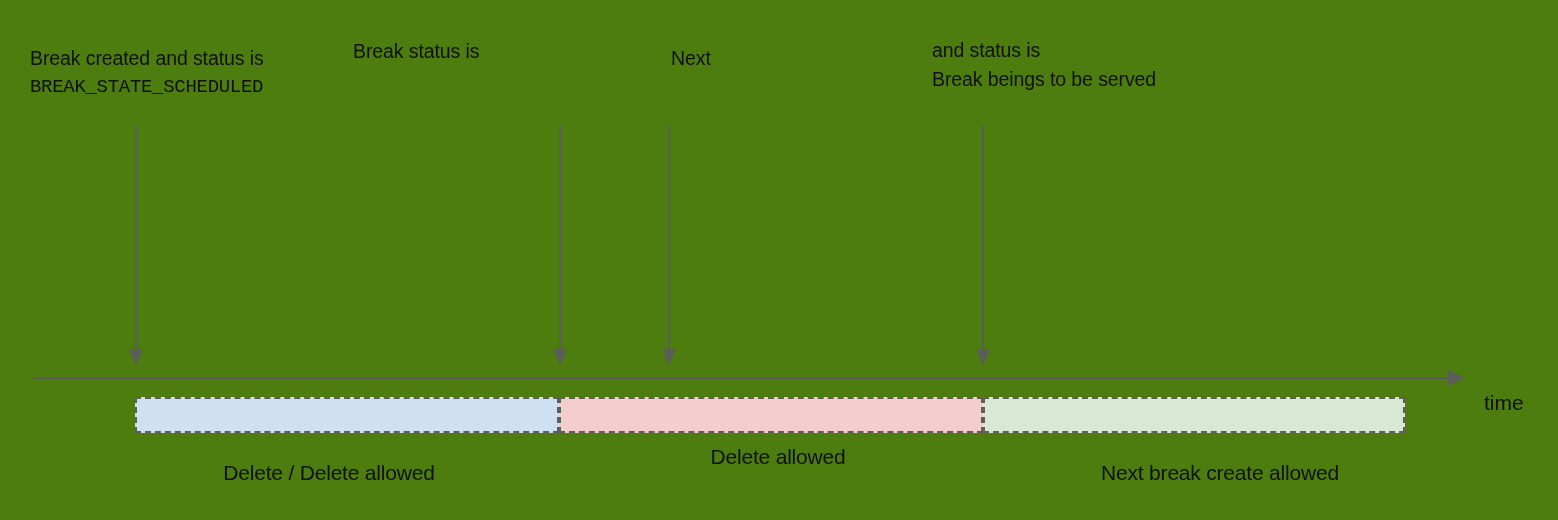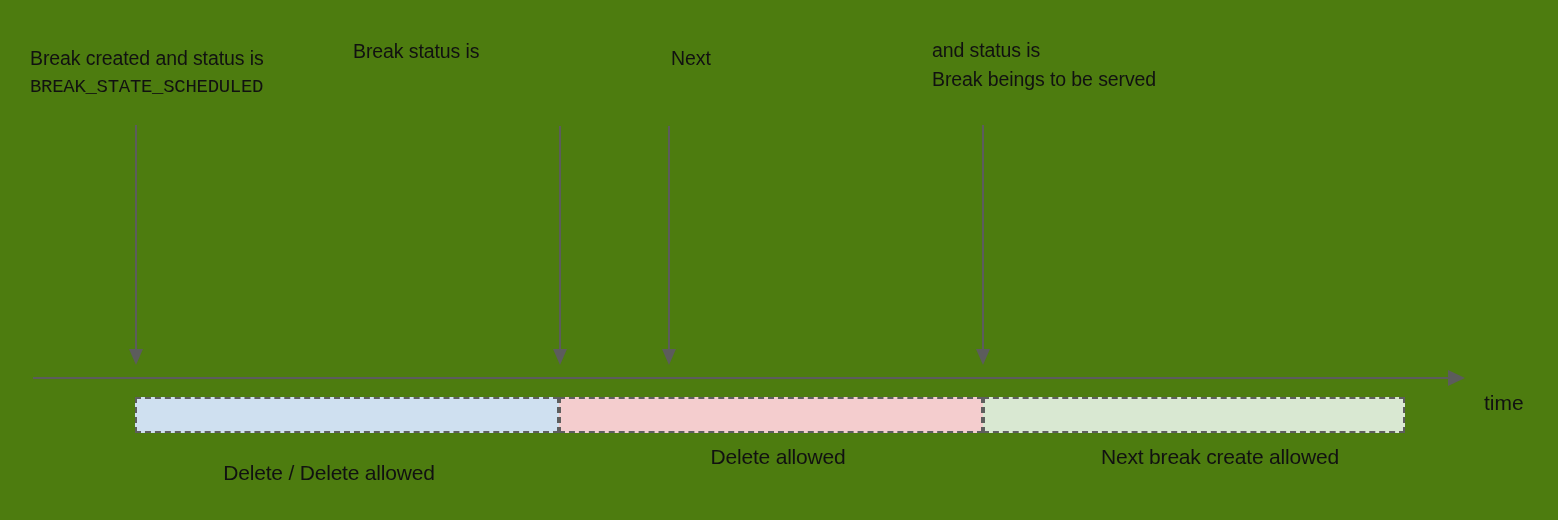--- a/index.html
+++ b/index.html
@@ -141,15 +141,15 @@
   <div id="axis-line" style="left: 33px; top: 377px; width: 1415px; background: rgb(92, 92, 92);"></div>
   <div id="axis-head" style="left: 1448px; top: 370px; border-left-color: rgb(92, 92, 92);"></div>
   <div id="axis-label" style="left: 1484px; top: 363px; margin-top: 28px;">time</div>
 
   <div class="bar" id="bar-0" style="left: 135px; top: 397px; width: 424px; height: 36px; background: rgb(207, 224, 240); border-color: rgb(94, 94, 94);"></div>
   <div class="bar" id="bar-1" style="left: 559px; top: 397px; width: 424px; height: 36px; background: rgb(244, 205, 206); border-color: rgb(94, 94, 94);"></div>
   <div class="bar" id="bar-2" style="left: 983px; top: 397px; width: 422px; height: 36px; background: rgb(217, 232, 210); border-color: rgb(94, 94, 94);"></div>
 
   <div class="caption" id="cap-0" style="left: 79px; top: 461px; width: 500px;">Delete / Delete allowed</div>
   <div class="caption" id="cap-1" style="left: 528px; top: 445px; width: 500px;">Delete allowed</div>
-  <div class="caption" id="cap-2" style="left: 970px; top: 445px; width: 500px;">Next break create allowed</div>
+  <div class="caption" id="cap-2" style="left: 970px; top: 461px; width: 500px;">Next break create allowed</div>
 
 </div>
 
 </body></html>

